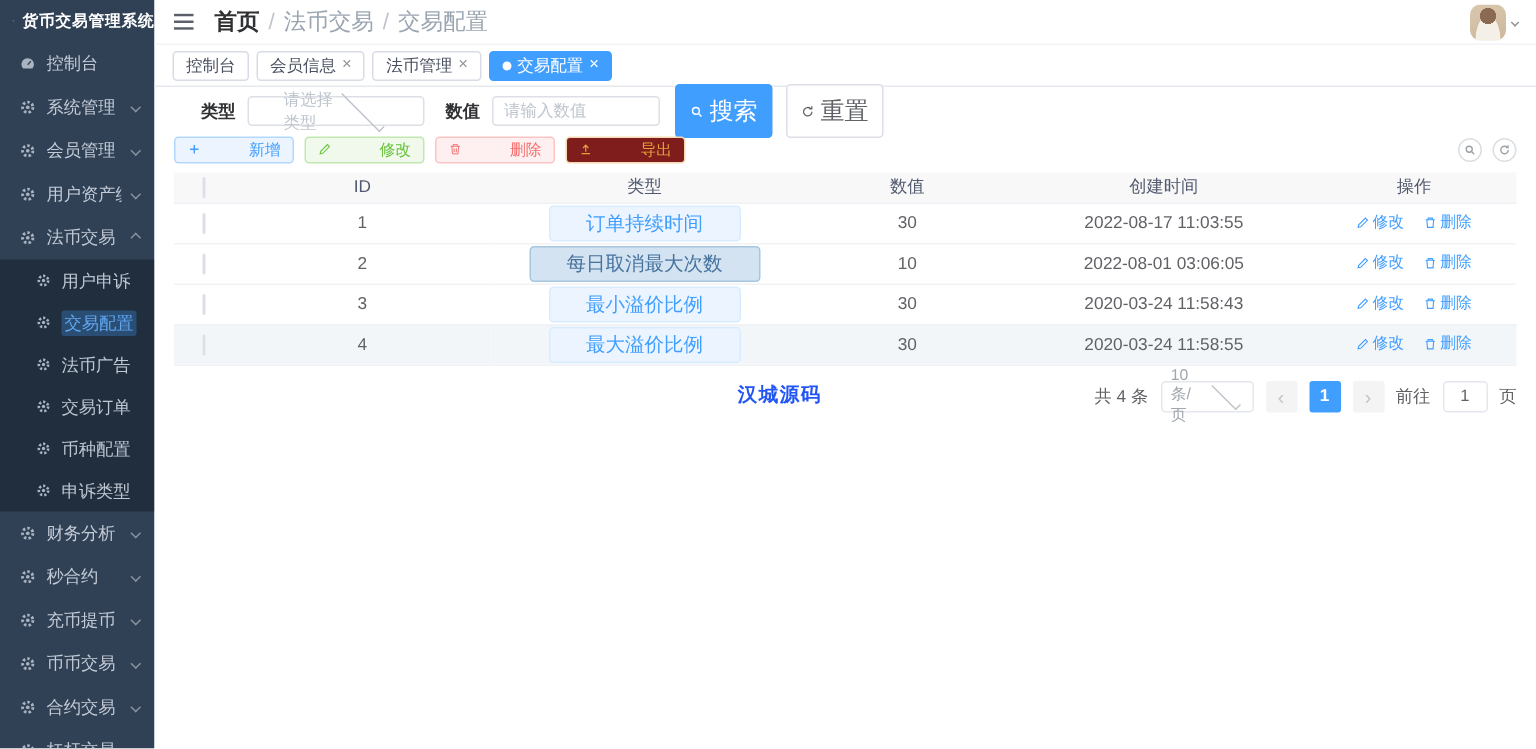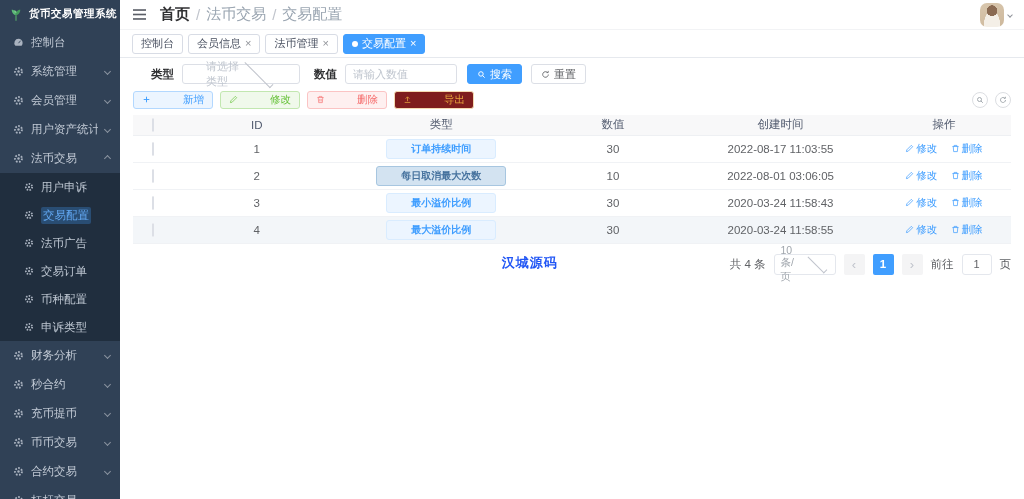--- a/index.html
+++ b/index.html
@@ -1,21 +1,21 @@
 <!DOCTYPE html>
 <html><head>
 <meta charset="utf-8">
 <style>
   * { margin:0; padding:0; box-sizing:border-box; }
   html,body { width:1024px; height:499px; overflow:hidden; background:#fff;
     font-family:"Liberation Sans","DejaVu Sans",sans-serif; }
   .app { display:flex; width:1024px; height:499px; }
 
   
-  .sidebar { width:120px; flex:none; background:#304156; color:#c3cbd6; overflow:hidden; }
+  .sidebar { width:103px; flex:none; background:#304156; color:#c3cbd6; overflow:hidden; }
   .logo { height:28px; display:flex; align-items:center; gap:5px; padding-left:8px; }
   .logo-title { font-size:10.5px; font-weight:bold; color:#fff; letter-spacing:.5px; white-space:nowrap; }
   .nav-item { height:29px; display:flex; align-items:center; gap:7px; padding:0 8px 0 13px;
     font-size:11.5px; color:#c3cbd6; cursor:pointer; white-space:nowrap; }
   .ni-icon { width:11px; height:11px; flex:none; color:#aab3c0; }
   .ni-label { flex:1; overflow:hidden; }
   .chev { width:5px; height:5px; border-right:1px solid #8a93a0; border-bottom:1px solid #8a93a0;
     display:inline-block; transform:rotate(45deg); margin-right:2px; flex:none; }
   .chev.up { transform:rotate(-135deg); }
   .submenu { background:#202e3e; }
@@ -54,21 +54,21 @@
   
   .filter-row { display:flex; align-items:center; margin:3px 0 5px 18px; height:22px; }
   .f-label { font-size:11.5px; font-weight:bold; color:#303133; margin-right:8px; }
   .f-select { width:118px; height:20px; border:1px solid #dcdfe6; border-radius:3px; display:flex;
     align-items:center; padding:0 23px; margin-right:14px; cursor:pointer; background:#fff; }
   .f-select span { flex:1; font-size:11px; color:#bfc5ce; }
   .sel-caret { width:5px; height:5px; border-right:1px solid #c0c4cc; border-bottom:1px solid #c0c4cc; transform:rotate(45deg); margin-top:-2px; }
   .f-input { width:112px; height:20px; border:1px solid #dcdfe6; border-radius:3px; padding:0 7px;
     font-size:11px; color:#606266; outline:none; margin-right:10px; font-family:inherit; }
   .f-input::placeholder { color:#bfc5ce; }
-  .btn { display:inline-flex; align-items:center; gap:4px; height:20px; padding:0 9px; font-size:11px;
+  .btn { display:inline-flex; align-items:center; gap:4px; height:36px; padding:0 9px; font-size:16px;
     border-radius:3px; border:1px solid #dcdfe6; background:#fff; color:#606266; cursor:pointer; white-space:nowrap; }
   .btn svg { width:9px; height:9px; }
   .btn-primary { background:#409eff; border-color:#409eff; color:#fff; }
   .btn-reset { margin-left:9px; }
 
   
   .toolbar-row { display:flex; align-items:center; gap:7px; margin:0 0 6px; height:19px; }
   .btn-sm { height:18px; padding:0 8px; font-size:10.5px; border-radius:3px;gap:32px; }
   .btn-add { background:#ecf5ff; border-color:#b3d8ff; color:#409eff; }
   .btn-edit { background:#f0f9eb; border-color:#c2e7b0; color:#67c23a; }
@@ -81,22 +81,22 @@
 
   
   table { width:100%; border-collapse:collapse; table-layout:fixed; font-size:11.5px; }
   col.c-chk { width:40px; } col.c-id { width:20%; } col.c-type { width:24%; }
   col.c-val { width:17%; } col.c-time { width:23%; } col.c-ops { width:16%; }
   thead th { background:#f8f8f9; color:#515a6e; font-weight:normal; height:20px; text-align:center;
     border-bottom:1px solid #eef0f3; }
   tbody td { height:27px; text-align:center; color:#606266; border-bottom:1px solid #f0f2f5; }
   tr.highlight td { background:#f3f6f9; }
   .checkbox { width:12px; height:12px; border:1px solid #dcdfe6; border-radius:2px; margin:0 auto; background:#fff; cursor:pointer; }
-  .tag { display:inline-block; padding:2px 24px; font-size:10px; border-radius:3px;
-    background:#ecf5ff; border:1px solid #d9ecff; color:#409eff; white-space:nowrap;font-weight:bold; }
+  .tag { display:inline-block; padding:2px 24px; font-size:13px; border-radius:3px;
+    background:#ecf5ff; border:1px solid #d9ecff; color:#409eff; white-space:nowrap; }
   .tag.dark { background:#d3e3f1; border-color:#a7c6e0; color:#46729e; }
   .op-link { display:inline-flex; align-items:center; gap:2px; color:#409eff; font-size:10.5px; cursor:pointer; }
   .op-link + .op-link { margin-left:10px; }
   .op-link svg { width:9px; height:9px; }
 
   
   .footer { position:relative; margin-top:10px; height:26px; }
   .watermark { position:absolute; left:42%; top:0; font-size:13px; font-weight:bold; color:#2156f5; letter-spacing:1px; }
   .pagination { position:absolute; right:0; top:0; display:flex; align-items:center; gap:8px; font-size:11.5px; color:#606266; }
   .pg-select { width:62px; height:21px; border:1px solid #e4e7ed; border-radius:3px; display:flex; align-items:center;

